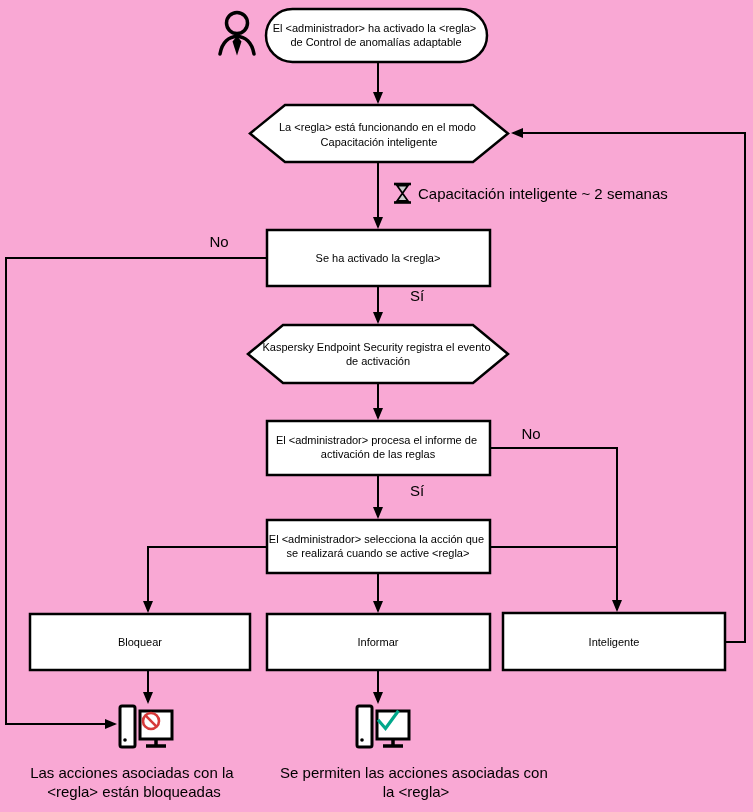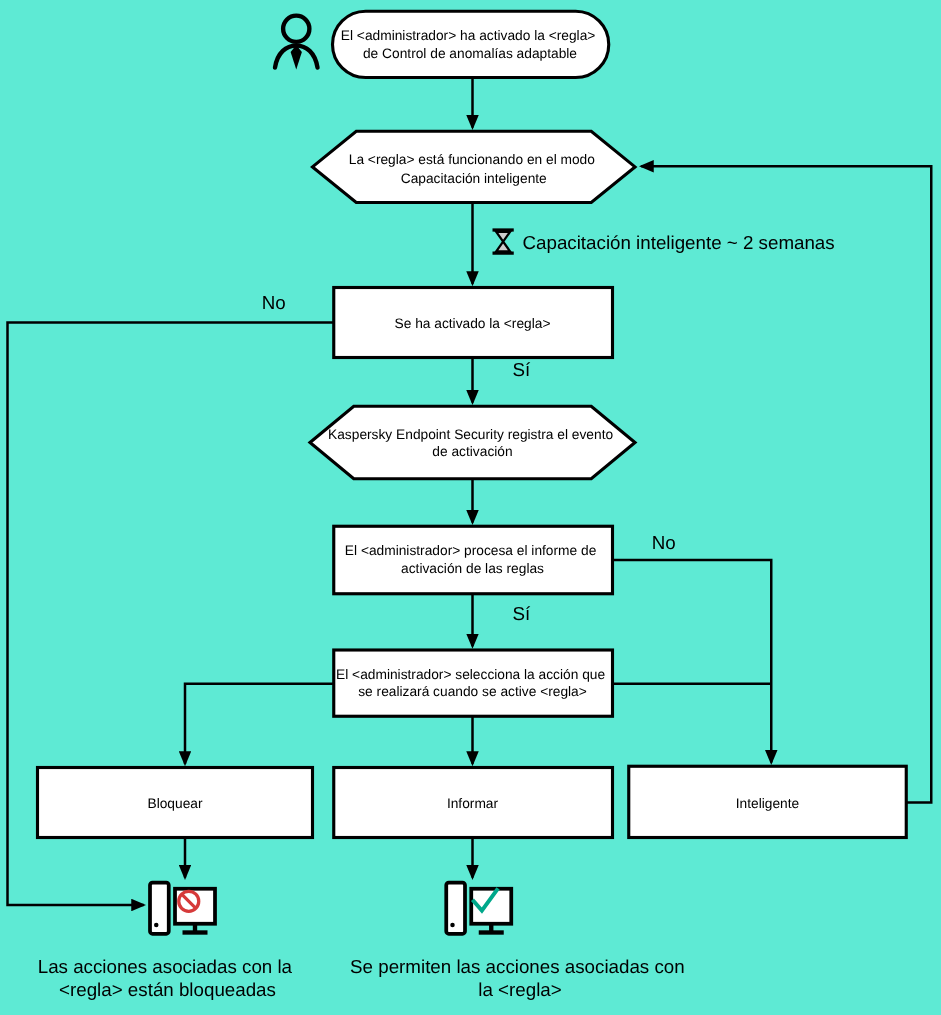--- a/index.html
+++ b/index.html
@@ -1,20 +1,20 @@
 <!DOCTYPE html>
 <html><head>
 <meta charset="utf-8">
 <style>
   html, body { margin: 0; padding: 0; background: #ffffff; }
   .page {
     position: relative;
     width: 753px;
     height: 812px;
-    background: #5eead4;
+    background: #f9a8d4;
     font-family: "Liberation Sans", sans-serif;
   }
   svg text {
     font-family: "Liberation Sans", sans-serif;
     fill: #000000;
   }
   .node-text { font-size: 11px; }
   .branch-label { font-size: 15px; }
   .caption-text { font-size: 15px; }
   .shape { fill: #ffffff; stroke: #000000; stroke-width: 2.5; }

